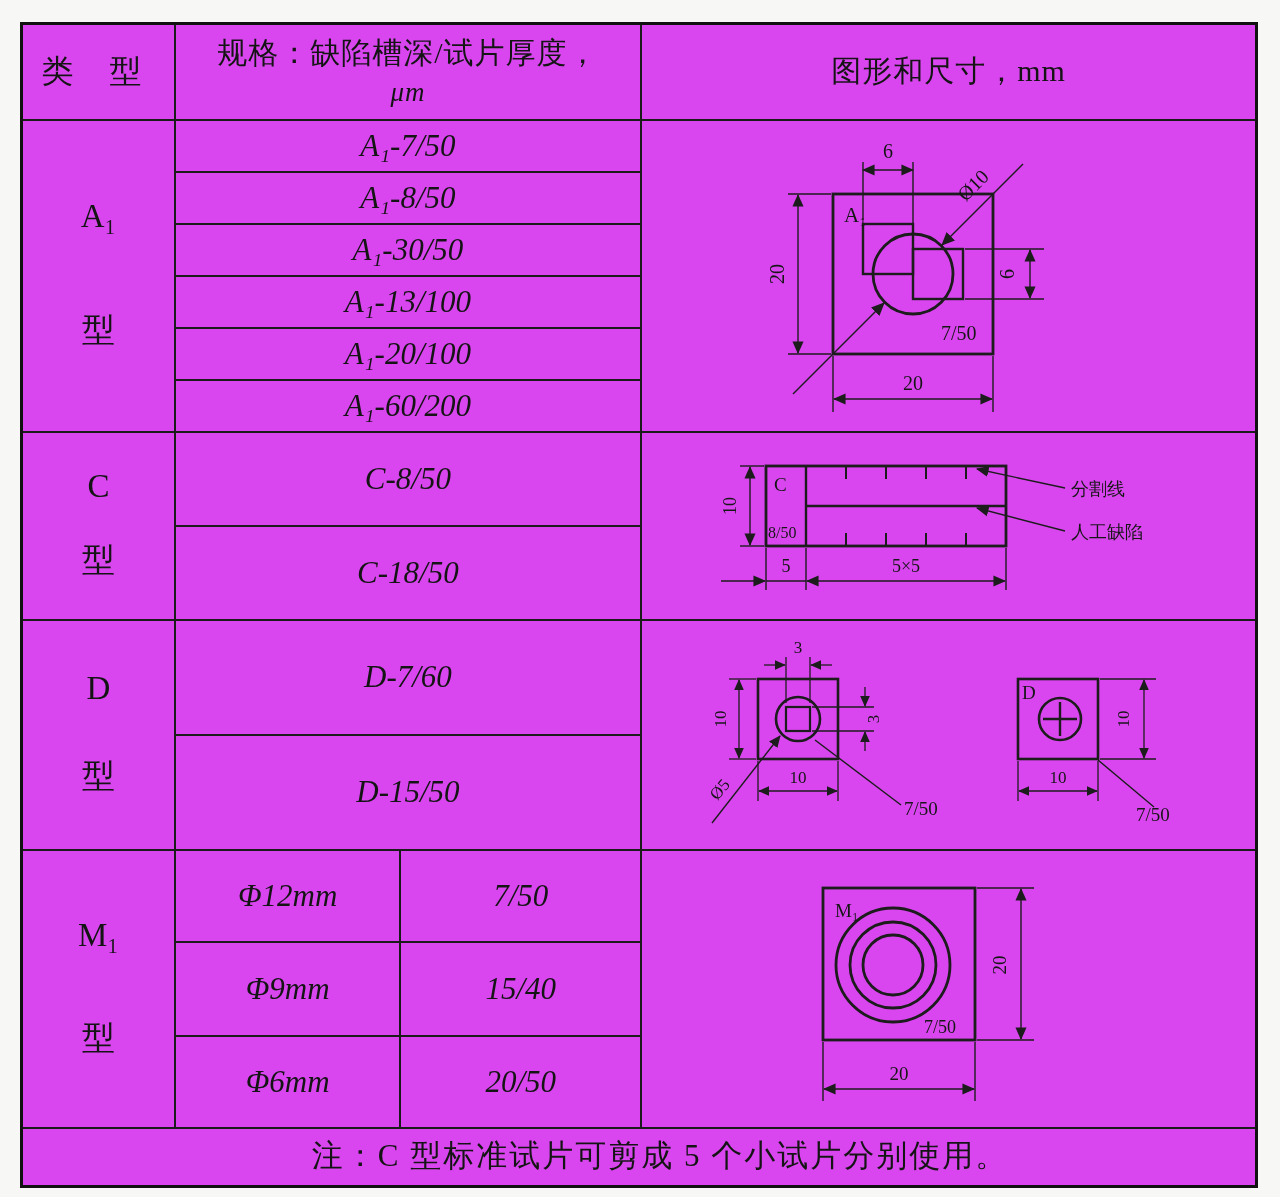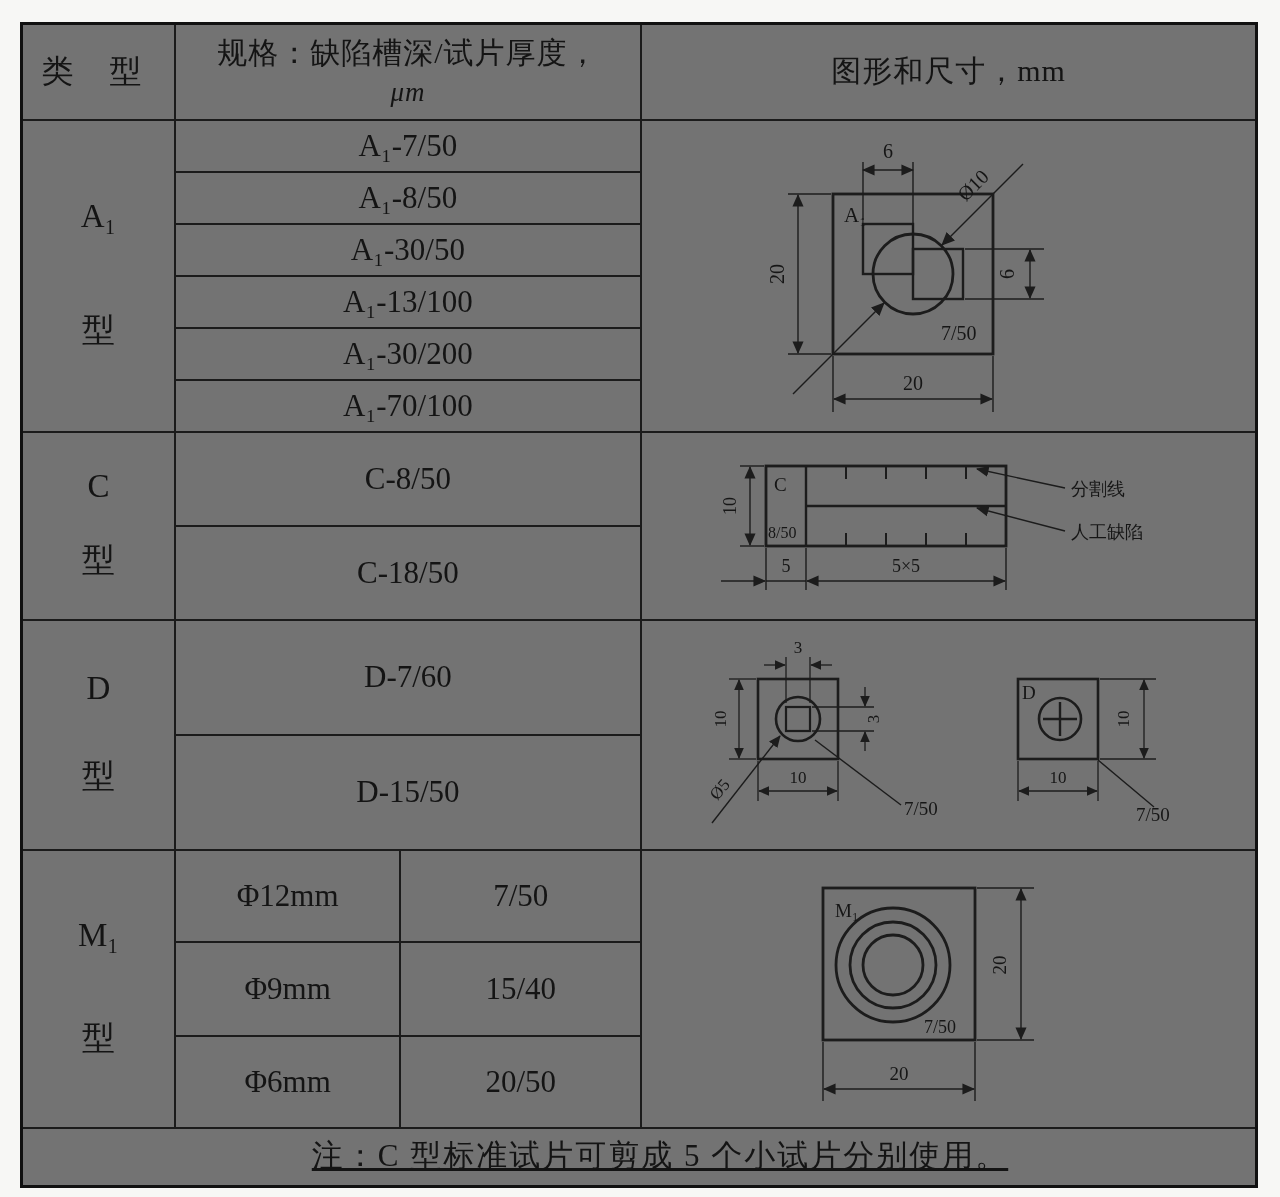--- a/index.html
+++ b/index.html
@@ -8,21 +8,21 @@
     background:#f7f7f5;
     font-family:"Liberation Serif","DejaVu Serif",serif;
     color:#141414;
     overflow:hidden;
   }
   .sheet{padding:22px 20px 0 20px;}
   table.spec{
     border-collapse:collapse;
     table-layout:fixed;
     width:1238px;
-    background:#737373;
+    background:#d946ef;
   }
   table.spec td{
     border:2px solid #1b1b1b;
     padding:0;
     vertical-align:middle;
     text-align:center;
   }
   table.spec{border:3px solid #111;}
   .c-type{width:153px;}
   .c-spec-a{width:225px;}
@@ -30,27 +30,26 @@
   .c-fig{width:614px;}
   .hdr{font-size:30px;letter-spacing:1px;}
   .hdr-type{font-size:32px;letter-spacing:14px;}
   .hdr-spec div{line-height:1.35;}
   .unit{font-style:italic;font-size:27px;font-family:Liberation Serif, serif;}
   .type-wrap{
     display:flex;flex-direction:column;justify-content:space-evenly;
     align-items:center;width:100%;
   }
   .type-top,.type-bot{font-size:33px;}
-  .spec-cell{font-size:31px;}
+  .spec-cell{font-size:31px;font-style:italic;}
   .note-cell{
     text-align:left;
     font-size:31px;
     padding:6px 10px 8px 52px !important;
     letter-spacing:2px;
-    text-decoration:underline;
   }
   .fig-cell{text-align:center;vertical-align:middle;}
   svg text{
     font-family:"Liberation Serif","DejaVu Serif",serif;
     fill:#161616;
   }
   svg .ln{stroke:#1c1c1c;fill:none;}
 </style>
 </head>
 <body>
@@ -127,24 +126,24 @@
   <tr style="height:52px;">
           <td colspan="2" class="spec-cell">A₁-8/50</td>
         </tr>
   <tr style="height:52px;">
           <td colspan="2" class="spec-cell">A₁-30/50</td>
         </tr>
   <tr style="height:52px;">
           <td colspan="2" class="spec-cell">A₁-13/100</td>
         </tr>
   <tr style="height:52px;">
-          <td colspan="2" class="spec-cell">A₁-30/200</td>
-        </tr>
-  <tr style="height:52px;">
-          <td colspan="2" class="spec-cell">A₁-70/100</td>
+          <td colspan="2" class="spec-cell">A₁-20/100</td>
+        </tr>
+  <tr style="height:52px;">
+          <td colspan="2" class="spec-cell">A₁-60/200</td>
         </tr>
 
   <tr style="height:94px;">
     <td rowspan="2">
       <div class="type-wrap" style="height:182px;">
         <span class="type-top">C</span>
         <span class="type-bot">型</span>
       </div>
     </td>
     <td colspan="2" class="spec-cell">C-8/50</td>

